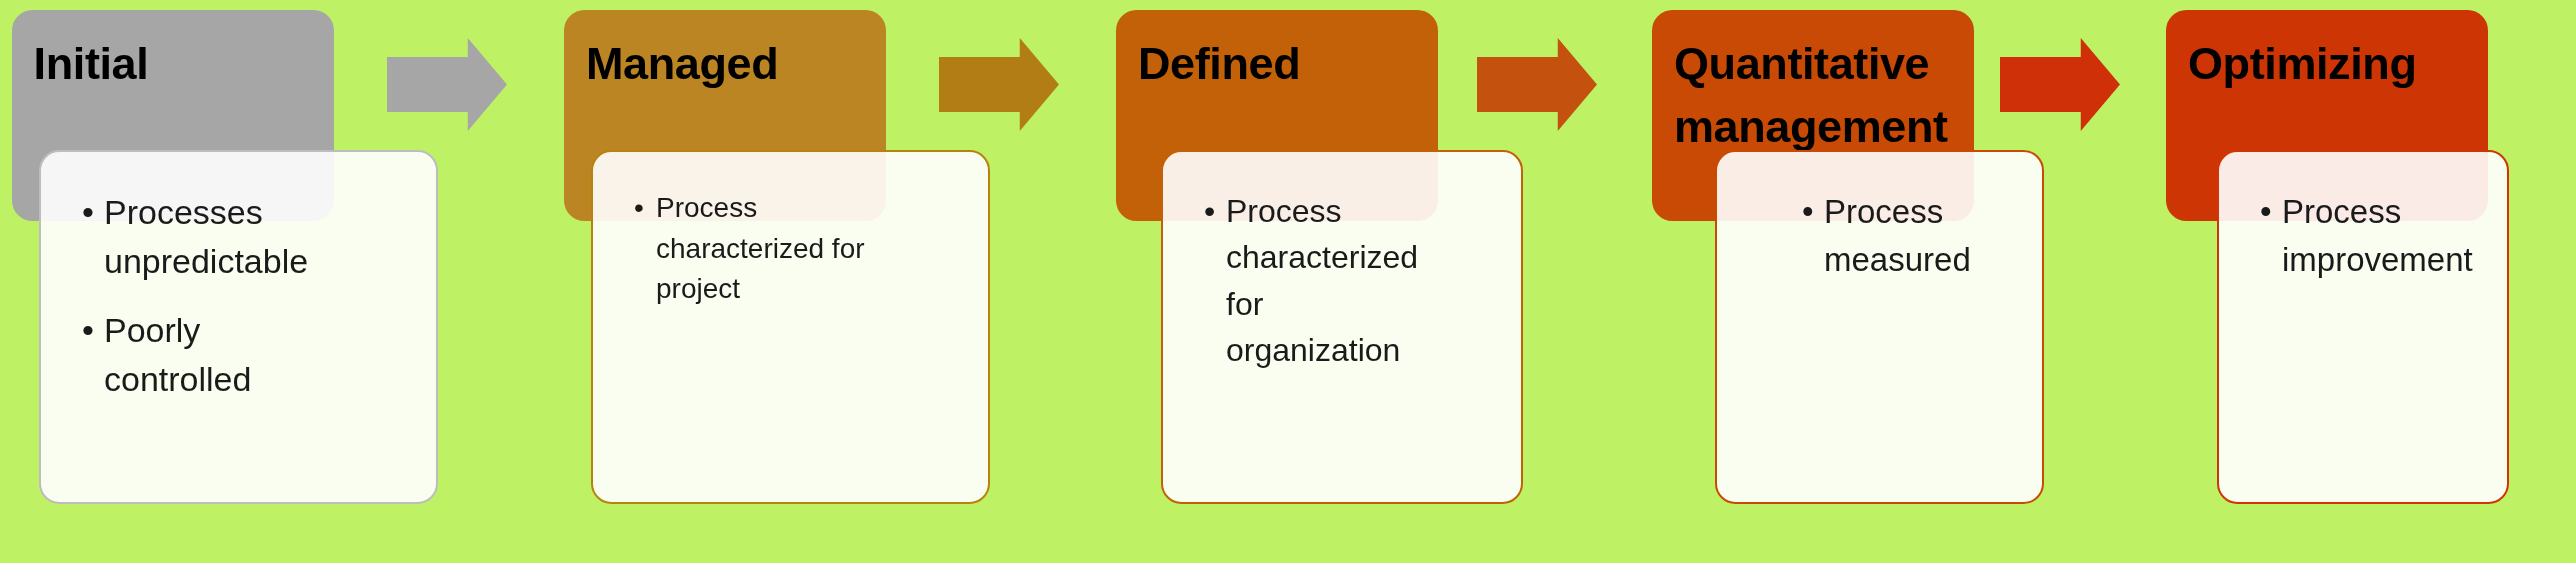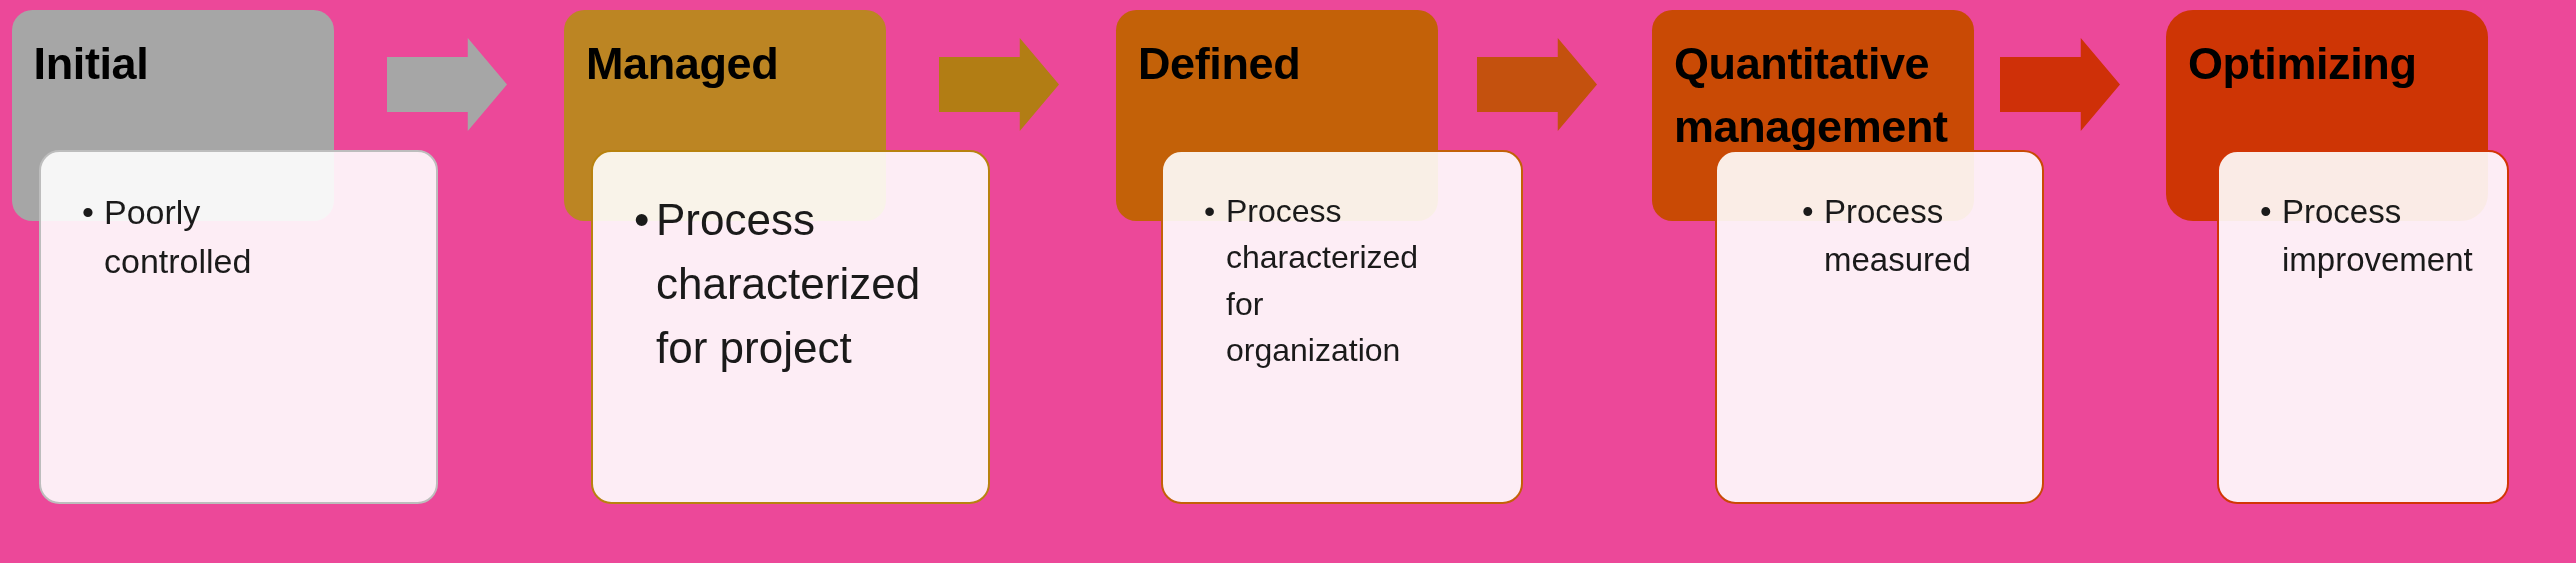--- a/index.html
+++ b/index.html
@@ -5,21 +5,21 @@
   html, body {
     margin: 0;
     padding: 0;
     background: #ffffff;
     font-family: "Liberation Sans", "DejaVu Sans", sans-serif;
   }
   .canvas {
     position: relative;
     width: 2576px;
     height: 564px;
-    background: #ec4899;
+    background: #bef264;
     overflow: hidden;
   }
 
   
   .stage-header {
     position: absolute;
     top: 10.2px;
     width: 322px;
     height: 211px;
     border-radius: 20.4px;
@@ -65,31 +65,31 @@
     top: 0;
   }
 
   
   .s1 .stage-header { left: 11.6px; }
   .s1 .stage-card   { left: 39px;   width: 399px; }
   .s1 .bullet-list li { font-size: 34px; max-width: 226px; }
 
   .s2 .stage-header { left: 564px; }
   .s2 .stage-card   { left: 591px;  width: 399px; }
-  .s2 .bullet-list li { font-size: 44px; max-width: 262px; }
+  .s2 .bullet-list li { font-size: 28px; max-width: 262px; }
 
   .s3 .stage-header { left: 1116px; }
   .s3 .stage-card   { left: 1161px; width: 362px; }
   .s3 .bullet-list li { font-size: 32px; max-width: 207px; }
 
   .s4 .stage-header { left: 1652px; }
   .s4 .stage-card   { left: 1715px; width: 329px; padding-left: 44px; }
   .s4 .bullet-list li { font-size: 33px; max-width: 182px; }
 
-  .s5 .stage-header { left: 2166px; border-radius: 27px; }
+  .s5 .stage-header { left: 2166px; }
   .s5 .stage-card   { left: 2217px; width: 292px; }
   .s5 .bullet-list li { font-size: 33px; max-width: 218px; }
 
   
   .arrow {
     position: absolute;
     top: 38px;
     width: 120px;
     height: 93px;
     background: var(--fill, #a6a6a6);
@@ -105,20 +105,21 @@
 <body>
 
 <div class="canvas" style="--overlay: rgba(255,255,255,0.90);">
 
   <div class="stage s1" style="--hdr: #A6A6A6; --brd: #BDBDBD;">
     <div class="stage-header">
       <div class="stage-title">Initial</div>
     </div>
     <div class="stage-card">
       <ul class="bullet-list">
+        <li>Processes unpredictable</li>
         <li>Poorly controlled</li>
       </ul>
     </div>
   </div>
 
   <div class="arrow a1" style="--fill: #A6A6A6;"></div>
 
   <div class="stage s2" style="--hdr: #BC8523; --brd: #B8820F;">
     <div class="stage-header">
       <div class="stage-title">Managed</div>

